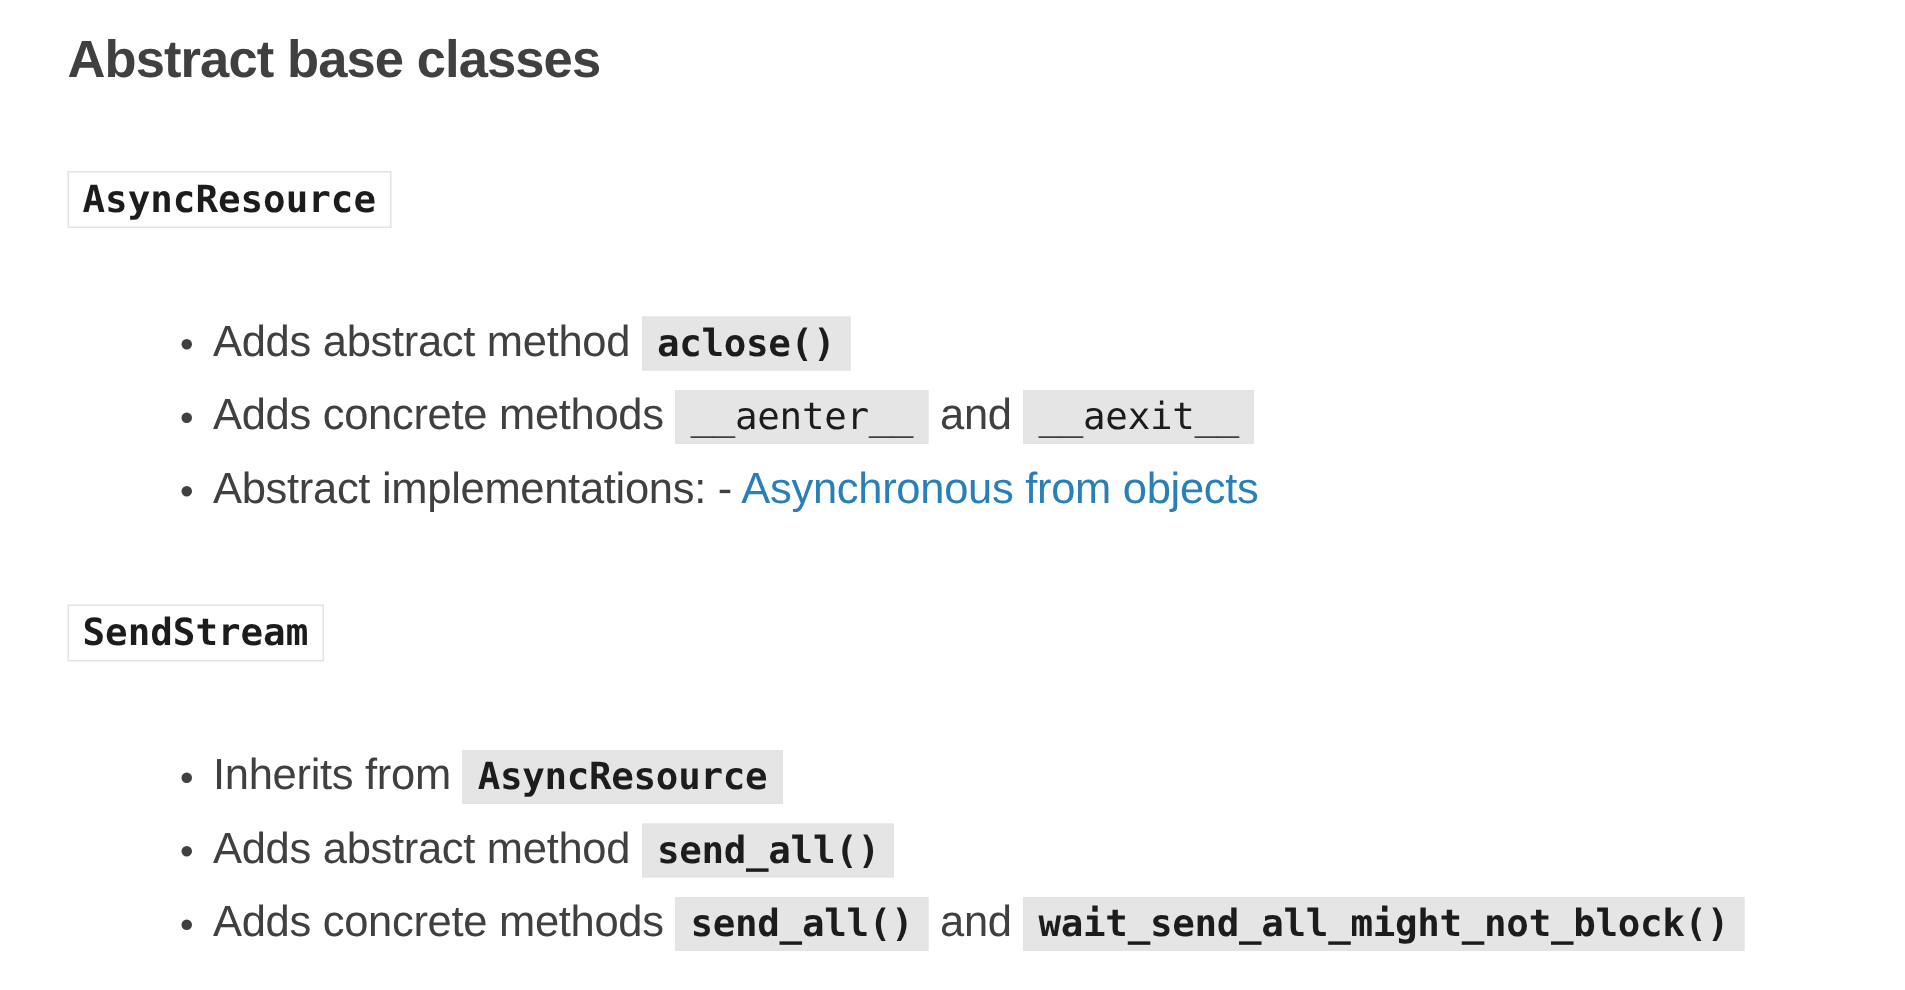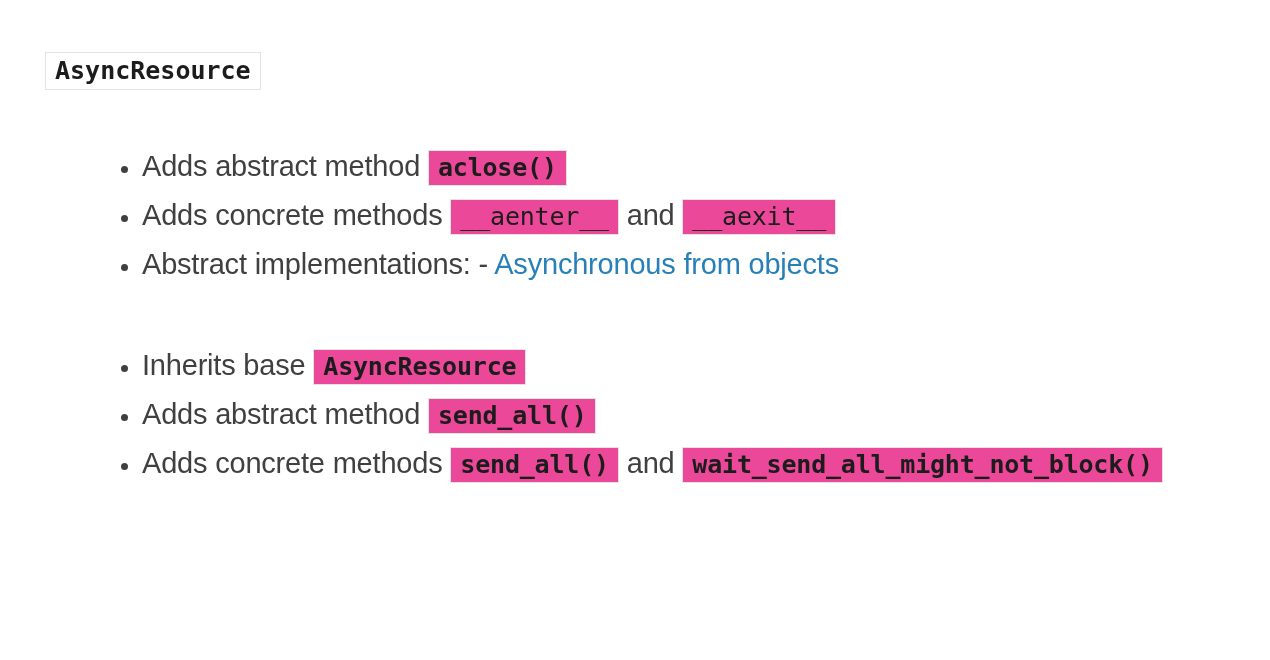--- a/index.html
+++ b/index.html
@@ -53,43 +53,44 @@
   }
   ul.feature-list li::marker {
     color: var(--text, #404040);
     font-size: 24px;
   }
   .inline-code {
     font-family: "DejaVu Sans Mono", monospace;
     font-size: 25px;
     font-weight: 400;
     color: var(--code-text, #1c1c1c);
-    background: #ec4899;
+    background: #e5e5e5;
     border: 1px solid var(--code-border, #e1e4e5);
     padding: 2px 9px;
     white-space: nowrap;
     display: inline-block;
     line-height: 30px;
   }
   .inline-code.bold { font-weight: 700; }
   a.doc-link {
     color: var(--link, #2980b9);
     text-decoration: none;
     cursor: pointer;
   }
 </style>
 </head>
 <body>
 
 <div class="page">
+  <h1 class="page-title">Abstract base classes</h1>
   <div id="sections">
       <div class="section"><div class="code-badge"><code>AsyncResource</code></div><ul class="feature-list">
           <li><span>Adds abstract method </span> <code class="inline-code bold">aclose()</code> </li>
           <li><span>Adds concrete methods </span> <code class="inline-code">__aenter__</code> <span> and </span> <code class="inline-code">__aexit__</code> </li>
           <li><span>Abstract implementations: - </span> <a class="doc-link" href="#">Asynchronous from objects</a> </li>
         </ul></div>
-      <div class="section"><ul class="feature-list">
-          <li><span>Inherits base </span> <code class="inline-code bold">AsyncResource</code> </li>
+      <div class="section"><div class="code-badge"><code>SendStream</code></div><ul class="feature-list">
+          <li><span>Inherits from </span> <code class="inline-code bold">AsyncResource</code> </li>
           <li><span>Adds abstract method </span> <code class="inline-code bold">send_all()</code> </li>
           <li><span>Adds concrete methods </span> <code class="inline-code bold">send_all()</code> <span> and </span> <code class="inline-code bold">wait_send_all_might_not_block()</code> </li>
         </ul></div>
     </div>
 </div>
 
 </body></html>

